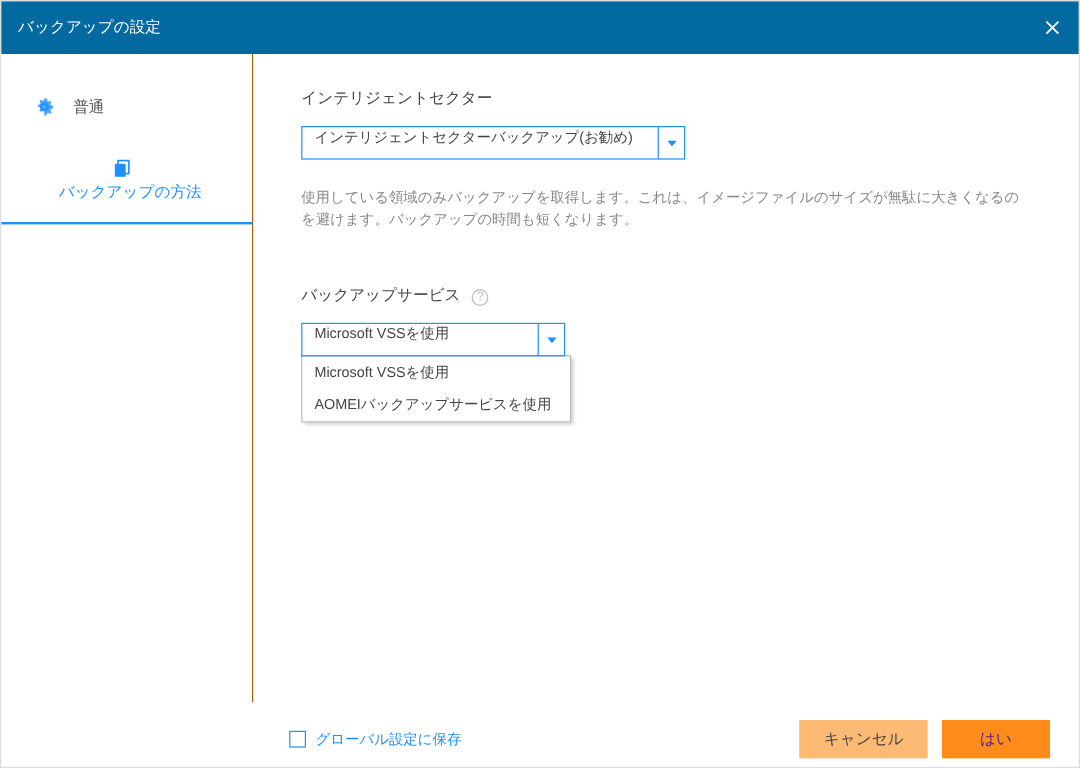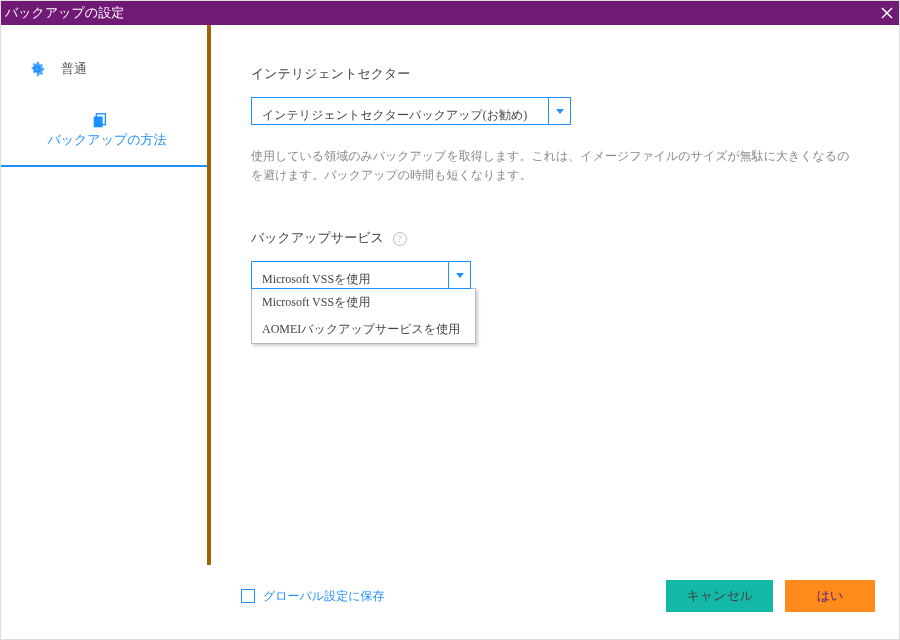--- a/index.html
+++ b/index.html
@@ -7,41 +7,41 @@
       font-family: "Meiryo", "Yu Gothic", sans-serif;
       font-size: 13px;
       color: #555;
       background: #fff;
       width: 900px;
       height: 640px;
       overflow: hidden;
       border: 1px solid #ddd;
     }
     .titlebar {
-      background: #701a75;
-      height: 24px;
+      background: #0369a1;
+      height: 44px;
       display: flex;
       align-items: center;
       justify-content: space-between;
-      padding: 0 4px;
+      padding: 0 14px;
       color: #fff;
     }
     .titlebar-title { font-size: 13px; }
     .close-x {
       width: 16px; height: 16px;
       display: flex; align-items: center; justify-content: center;
       cursor: pointer;
     }
     .main {
       display: flex;
       height: calc(100% - 36px - 62px);
     }
     .sidebar {
       width: 210px;
-      border-right: 4px solid #a16207;
+      border-right: 1px solid #a16207;
       padding-top: 18px;
     }
     .sidebar-item {
       display: flex;
       align-items: center;
       padding: 16px 20px 16px 26px;
       cursor: pointer;
       color: #555;
       font-size: 13px;
     }
@@ -53,22 +53,21 @@
     .sidebar-icon {
       width: 20px;
       height: 20px;
       margin-right: 14px;
       display: inline-flex;
       align-items: center;
       justify-content: center;
     }
     .content {
       flex: 1;
-      padding: 40px 40px;
-      font-family: Liberation Serif, serif;
+      padding: 28px 40px;
     }
     .section-label {
       font-size: 13px;
       color: #444;
       margin-bottom: 14px;
     }
     .help-icon {
       display: inline-block;
       width: 14px; height: 14px;
       border: 1px solid #bbb;
@@ -76,21 +75,21 @@
       font-size: 10px;
       text-align: center;
       line-height: 12px;
       color: #bbb;
       margin-left: 6px;
     }
     .select-box {
       border: 1px solid #1e90ff;
       height: 28px;
       display: flex;
-      align-items: flex-end;
+      align-items: flex-start;
       width: 320px;
       position: relative;
     }
     .select-box.narrow { width: 220px; }
     .select-box .sel-text {
       flex: 1;
       padding: 0 10px;
       color: #444;
       font-size: 12px;
       white-space: nowrap;
@@ -150,21 +149,21 @@
       height: 32px;
       padding: 0 20px;
       display: inline-flex;
       align-items: center;
       justify-content: center;
       font-size: 13px;
       cursor: pointer;
       margin-left: 12px;
     }
     .btn-cancel {
-      background: #14b8a6;
+      background: #fdba74;
       color: #444;
       border: none;
     }
     .btn-ok {
       background: #ff8c1a;
       color: #4c1d95;
       min-width: 90px;
     }
   </style>
 </head>

